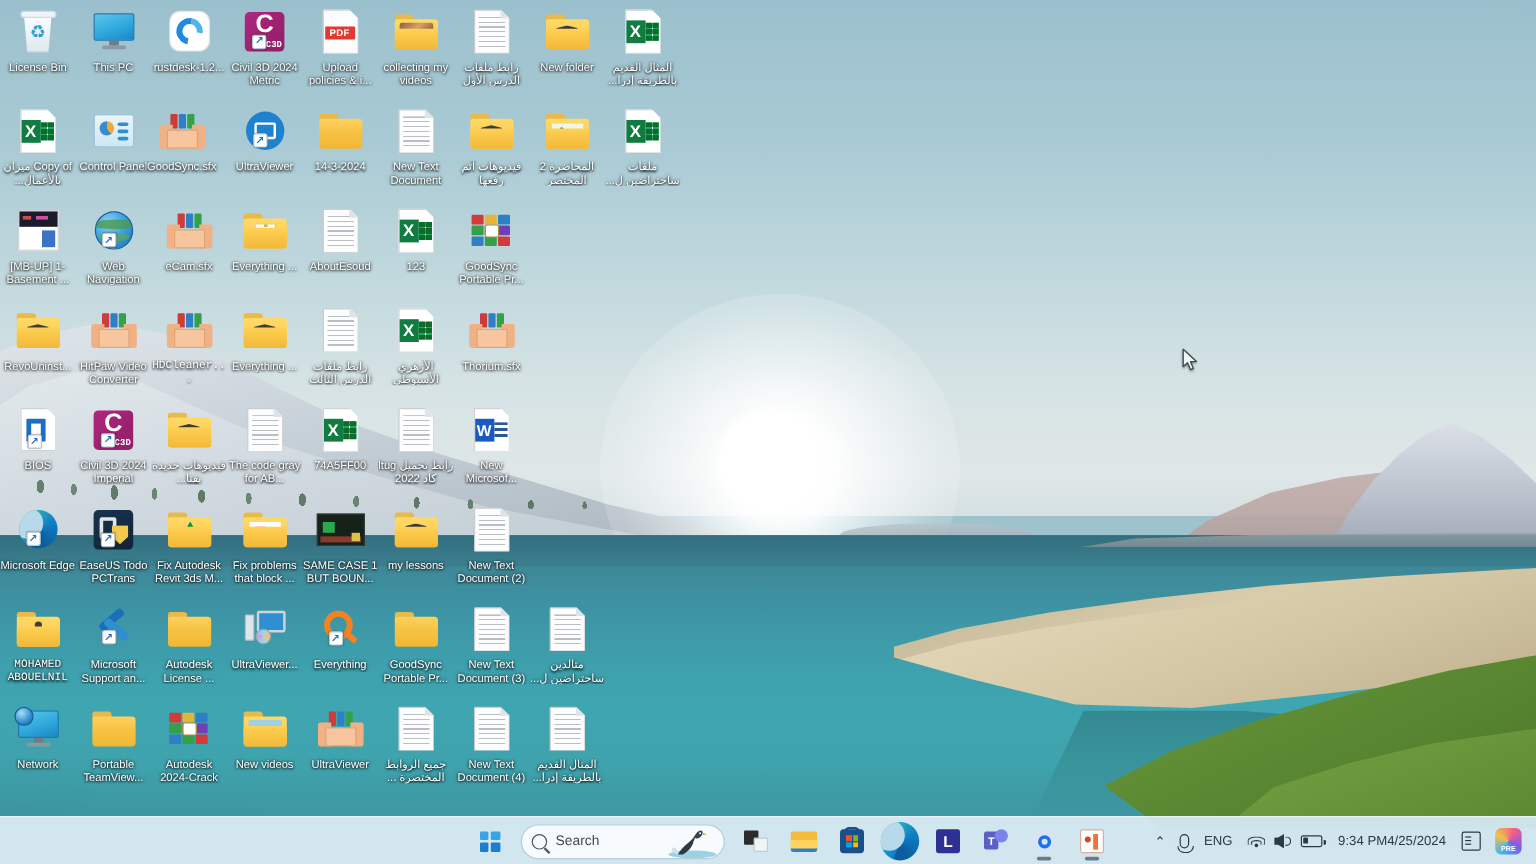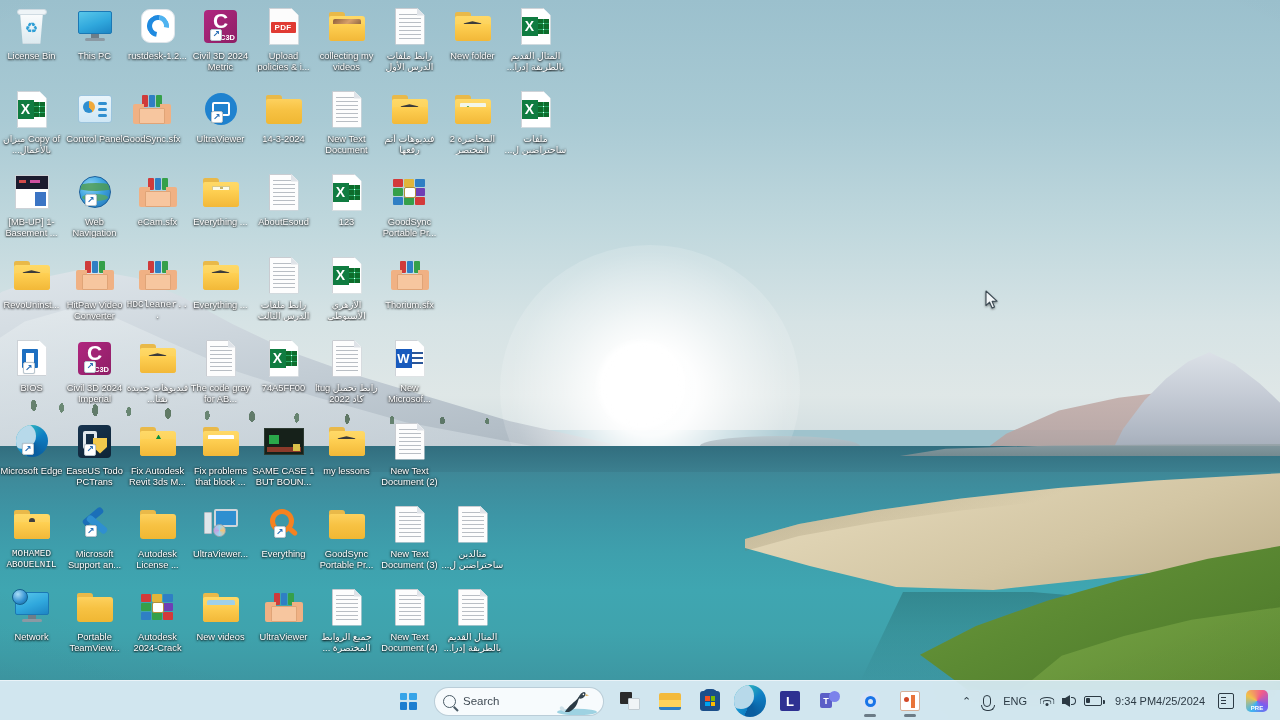--- a/index.html
+++ b/index.html
@@ -307,21 +307,21 @@
   .ic-rust{width:34px;height:34px;border-radius:9px;background:#fff;border:1px solid #dfe5ea;
     display:flex;align-items:center;justify-content:center;}
   .ic-rust .ring{width:22px;height:22px;border-radius:50%;border:5px solid #1f8ae0;
     border-right-color:#4fb3f0; border-bottom-color:transparent; transform:rotate(-35deg);}
 
   
   .ic-c3d{width:33px;height:33px;border-radius:4px;background:linear-gradient(135deg,#b0267f 0%, #8e1f66 100%);
     position:relative;}
   .ic-c3d .cc{position:absolute;left:0;top:-1px;width:33px;height:24px;color:#fff;font-size:21px;font-weight:bold;
     display:flex;align-items:center;justify-content:center;}
-  .ic-c3d .tagc{position:absolute;right:2px;bottom:1px;color:#fff;font-size:7.5px;font-weight:bold;}
+  .ic-c3d .tagc{position:absolute;right:2px;bottom:1px;color:#fff;font-size:7.5px;font-weight:bold;font-family:Liberation Mono, monospace;}
 
   
   .ic-cp{width:34px;height:28px;border-radius:3px;background:linear-gradient(180deg,#eaf5fb,#cfe7f5);
     border:1px solid #9cc4dd;position:relative;}
   .ic-cp .pie{position:absolute;left:4px;top:5px;width:12px;height:12px;border-radius:50%;
     background:conic-gradient(#f0a93a 0 40%, #2f8fd0 40% 100%);}
   .ic-cp .d{position:absolute;right:4px;width:9px;height:2.5px;background:#2f8fd0;border-radius:2px;}
 
   
   .ic-uv{width:32px;height:32px;border-radius:50%;background:#1f82cf;display:flex;align-items:center;justify-content:center;}

